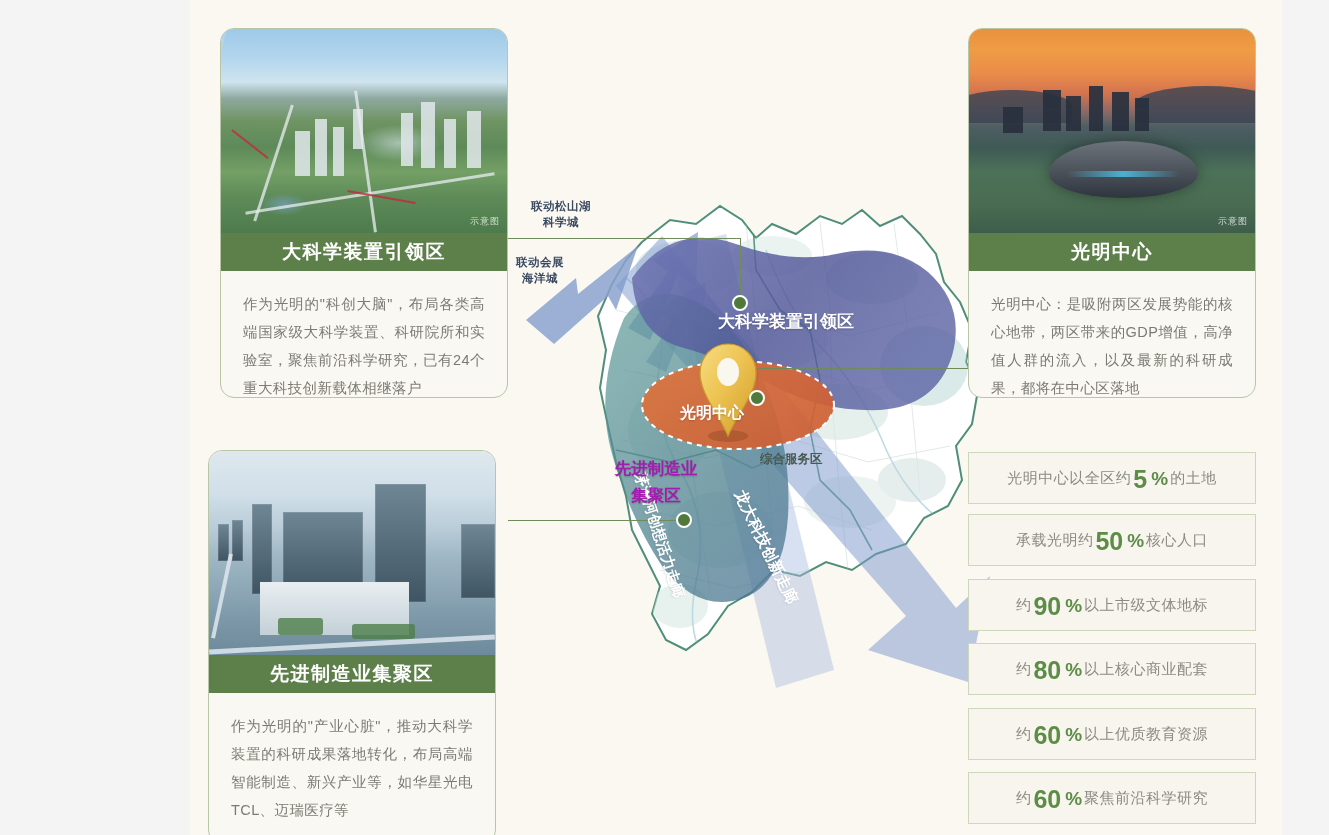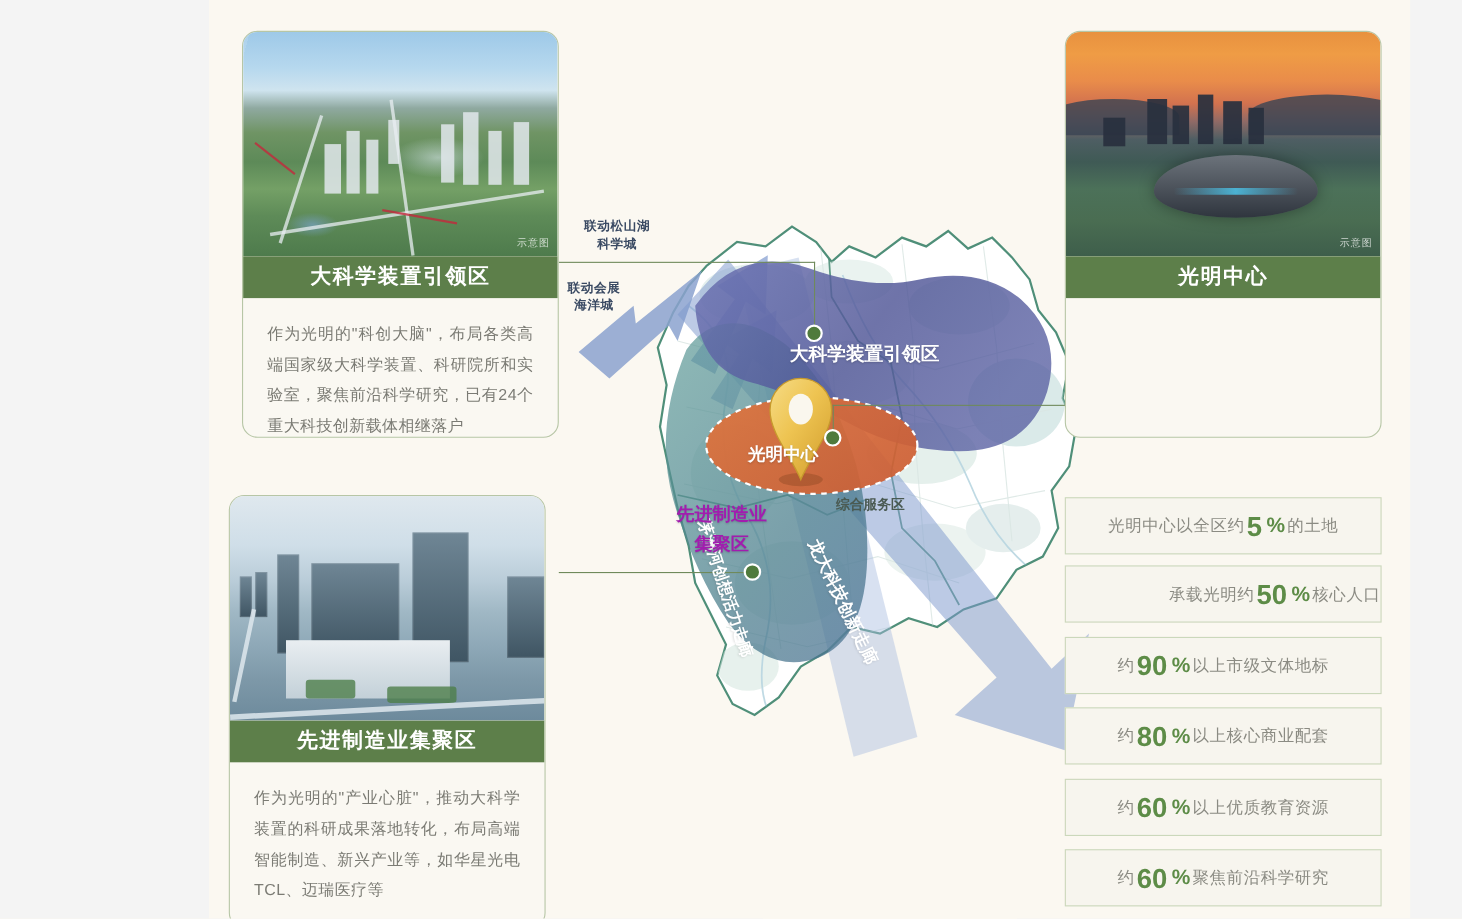--- a/index.html
+++ b/index.html
@@ -344,20 +344,21 @@
         <div class="tower" style="left:34%;top:33%;width:5%;height:17%;"></div>
         <div class="tower" style="left:42%;top:28%;width:5%;height:22%;"></div>
         <div class="tower" style="left:50%;top:31%;width:6%;height:19%;"></div>
         <div class="tower" style="left:58%;top:34%;width:5%;height:16%;"></div>
         <div class="tower" style="left:12%;top:38%;width:7%;height:13%;"></div>
         <div class="arena"></div>
       </div>
       <span class="wm">示意图</span>
     </div>
     <div class="card-title">光明中心</div>
+    <div class="card-body">光明中心：是吸附两区发展势能的核心地带，两区带来的GDP增值，高净值人群的流入，以及最新的科研成果，都将在中心区落地</div>
   </div>
 
   <div class="card" id="card-manu">
     <div class="card-photo">
       <div class="photo-towers">
         <div class="tw" style="left:58%;bottom:26%;width:18%;height:58%;"></div>
         <div class="tw" style="left:26%;bottom:30%;width:28%;height:40%;"></div>
         <div class="tw" style="left:15%;bottom:30%;width:7%;height:44%;"></div>
         <div class="tw" style="left:88%;bottom:28%;width:12%;height:36%;"></div>
         <div class="tw" style="left:3%;bottom:46%;width:4%;height:18%;"></div>
@@ -373,21 +374,21 @@
     <div class="card-title">先进制造业集聚区</div>
     <div class="card-body">作为光明的"产业心脏"，推动大科学装置的科研成果落地转化，布局高端智能制造、新兴产业等，如华星光电TCL、迈瑞医疗等</div>
   </div>
 
   <div class="stat" style="top:452px;">
     <span>光明中心以全区约</span>
       <b>5</b>
       <b class="pct">%</b>
       <span>的土地</span>
   </div>
-  <div class="stat" style="top:514px;justify-content:flex-end;">
+  <div class="stat" style="top:514px;">
     <span>承载光明约</span>
       <b>50</b>
       <b class="pct">%</b>
       <span>核心人口</span>
   </div>
   <div class="stat" style="top:579px;">
     <span>约</span>
       <b>90</b>
       <b class="pct">%</b>
       <span>以上市级文体地标</span>

